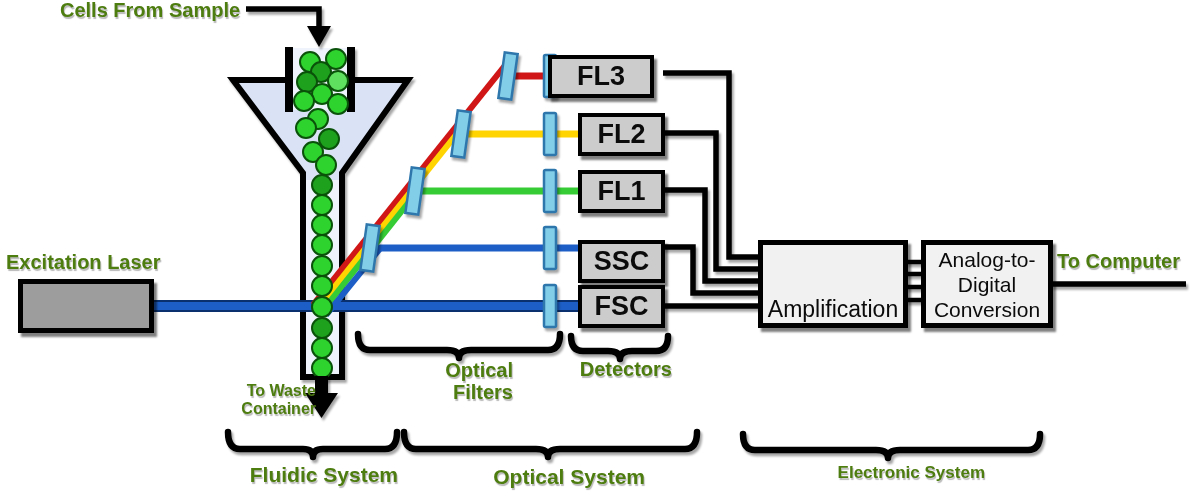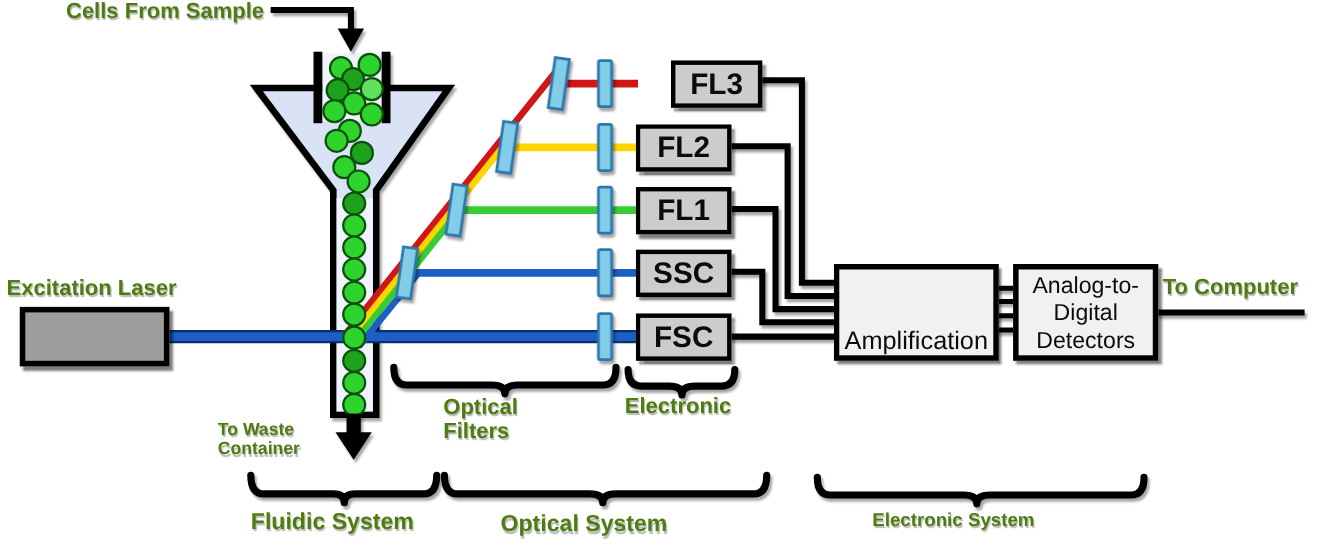--- a/index.html
+++ b/index.html
@@ -2,21 +2,21 @@
 <html style="--funnel_fill: #d9e3f5; --tube_fill: #eef3fc; --cell_bright: #2ed32e; --cell_mid: #1ea21e; --cell_light: #5fe05f; --beam_red: #d01616; --beam_yellow: #ffd400; --beam_green: #36cc36; --beam_blue: #1d5ec6; --beam_blue_dark: #0a316e; --filter_fill: #82cde8; --filter_border: #2e77ad; --box_fill: #cccccc; --panel_fill: #f1f1f1; --laser_fill: #9d9d9d;"><head>
 <meta charset="utf-8">
 <style>
   html,body{margin:0;padding:0;background:#fff;}
   .canvas{position:relative;width:1200px;height:496px;background:#fff;overflow:hidden;
           font-family:"Liberation Sans","DejaVu Sans",sans-serif;}
   svg.layer{position:absolute;left:0;top:0;}
   .shadowed{filter:drop-shadow(2px 3px 1px rgba(0,0,0,0.35));}
   .lbl{position:absolute;color:#4d7c0f;font-weight:bold;white-space:nowrap;line-height:1.12;
        text-shadow:1px 2px 1px rgba(0,0,0,0.28);}
-  .center{text-align:left;}
+  .center{text-align:right;}
   .box{position:absolute;display:flex;align-items:center;justify-content:center;
        box-sizing:border-box;border:4px solid #000;background:var(--box_fill,#ccc);
        box-shadow:3px 4px 2px rgba(0,0,0,0.5);color:#0b0b0b;}
   .det{font-size:27px;font-weight:bold;}
   .proc{background:var(--panel_fill,#f1f1f1);border-width:5px;font-size:23px;font-weight:400;}
   .proc.col{flex-direction:column;font-size:21px;line-height:25px;}
   .laserbox{background:var(--laser_fill,#9d9d9d);border-width:5px;}
   
   .funnelfill{fill:var(--funnel_fill);stroke:#000;stroke-width:6;}
   .tubefill{fill:var(--tube_fill);}
@@ -130,61 +130,61 @@
       <path class="brace" d="M358,334 Q358,350 370,350 L447,350 Q459,350 459,358 Q459,350 471,350 L548,350 Q560,350 560,334"></path>
       <path class="brace" d="M571,336 Q571,351 583,351 L608,351 Q620,351 620,359 Q620,351 632,351 L656,351 Q668,351 668,336"></path>
       <path class="brace" d="M228,432 Q228,449 240,449 L303,449 Q313,449 313,457 Q313,449 323,449 L385,449 Q397,449 397,432"></path>
       <path class="brace" d="M404,432 Q404,449 416,449 L536,449 Q548,449 548,457 Q548,449 560,449 L685,449 Q697,449 697,432"></path>
       <path class="brace" d="M743,434 Q743,450 755,450 L876,450 Q888,450 888,458 Q888,450 900,450 L1028,450 Q1040,450 1040,434"></path>
     </g>
   </svg>
 
   <div class="box laserbox" style="left:18px;top:279px;width:136px;height:54px;"></div>
 
-  <div class="box det" style="left:610px;top:55px;width:83px;height:43px;align-items:center;">
+  <div class="box det" style="left:548px;top:55px;width:106px;height:43px;align-items:center;">
     <span>FL3</span>
   </div>
   <div class="box det" style="left:578px;top:113px;width:87px;height:43px;">
     <span>FL2</span>
   </div>
   <div class="box det" style="left:578px;top:170px;width:87px;height:43px;">
     <span>FL1</span>
   </div>
-  <div class="box det" style="left:578px;top:227px;width:87px;height:43px;">
+  <div class="box det" style="left:578px;top:240px;width:87px;height:43px;">
     <span>SSC</span>
   </div>
   <div class="box det" style="left:578px;top:285px;width:87px;height:43px;">
     <span>FSC</span>
   </div>
 
   <div class="box proc" style="left:758px;top:240px;width:150px;height:88px;align-items:flex-end;">
     <span>Amplification</span>
   </div>
 
   <div class="box proc col" style="left:921px;top:240px;width:132px;height:88px;">
     <span>Analog-to-</span>
     <span>Digital</span>
-    <span>Detectors</span>
+    <span>Conversion</span>
   </div>
 
   <div class="lbl" style="left:60px;top:-1px;font-size:20px;">Cells From Sample</div>
 
   <div class="lbl" style="left:6px;top:251px;font-size:20px;">Excitation Laser</div>
 
   <div class="lbl center" style="left:198px;top:382px;width:118px;font-size:16px;">
     <span style="display:block">To Waste</span>
     <span style="display:block">Container</span>
   </div>
 
   <div class="lbl center" style="left:403px;top:359px;width:110px;font-size:20px;">
     <span style="display:block">Optical</span>
     <span style="display:block">Filters</span>
   </div>
 
-  <div class="lbl center" style="left:568px;top:358px;width:104px;font-size:20px;">Electronic</div>
+  <div class="lbl center" style="left:568px;top:358px;width:104px;font-size:20px;">Detectors</div>
 
   <div class="lbl" style="left:1057px;top:250px;font-size:20px;text-align:right;">To Computer</div>
 
   <div class="lbl center" style="left:228px;top:463px;width:170px;font-size:21px;">Fluidic System</div>
 
   <div class="lbl center" style="left:455px;top:465px;width:190px;font-size:21px;">Optical System</div>
 
   <div class="lbl center" style="left:793px;top:463px;width:192px;font-size:17px;">Electronic System</div>
 
 </div>

